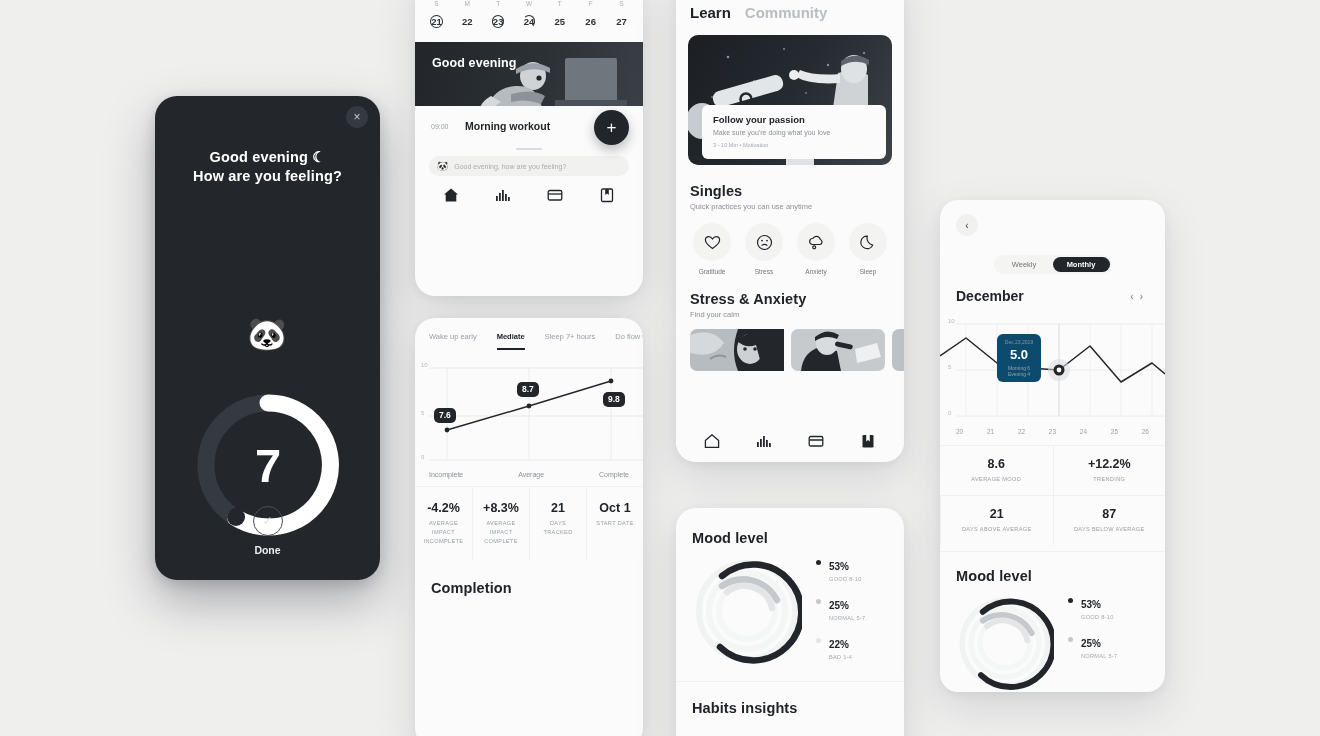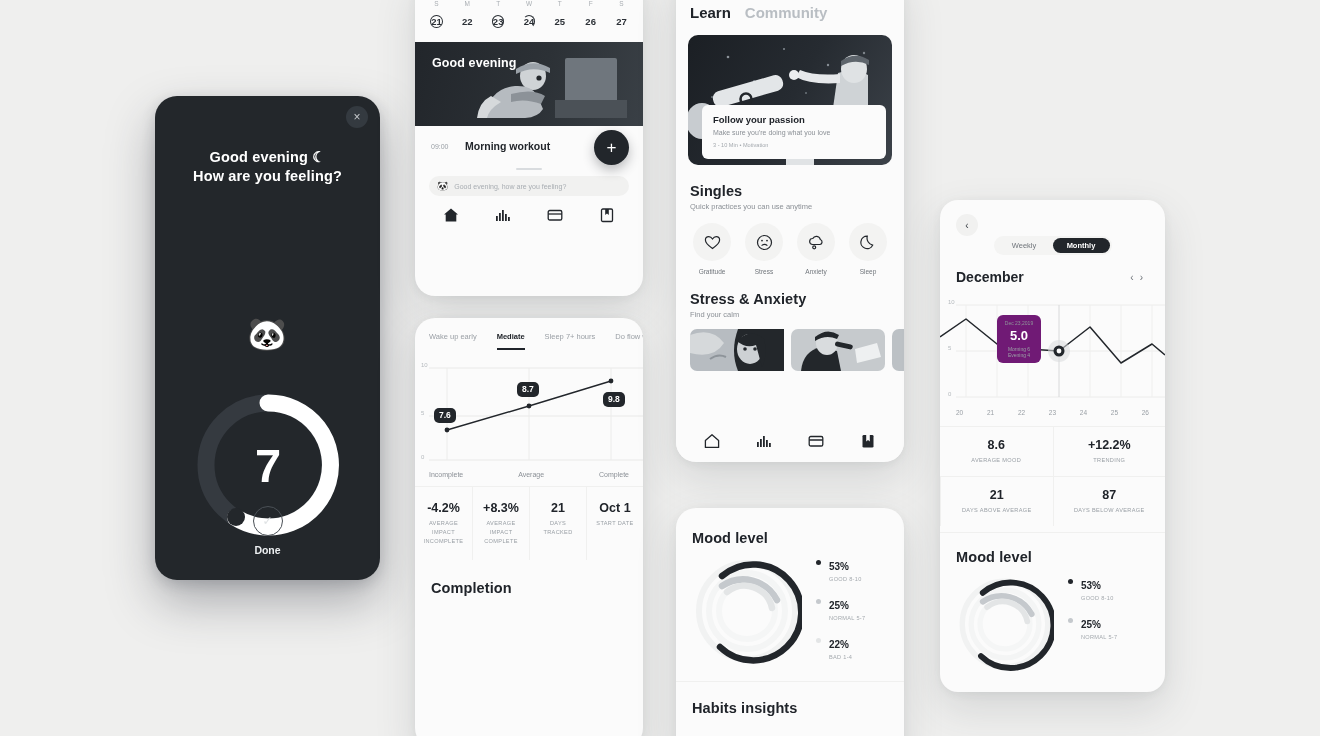--- a/index.html
+++ b/index.html
@@ -64,21 +64,21 @@
   .daystrip { display: flex; padding: 26px 8px 8px; justify-content: space-between; }
   .daycell { width: 27px; text-align: center; }
   .daycell .dow { font-size: 6.5px; color: #a9aeb3; display: block; margin-bottom: 4px; }
   .daycell .dnum {
     font-size: 9.5px; font-weight: bold; color: #2b3036;
     width: 20px; height: 20px; line-height: 20px; margin: 0 auto; border-radius: 50%;
   }
   .daycell.ring .dnum { border: 1px solid #2b3036; }
   .daycell.partial .dnum { border: 1px solid #2b3036; border-left-color: transparent; border-bottom-color: transparent; }
   .hero-dark {
-    position: relative; height: 84px; margin: 2px 0 0;
+    position: relative; height: 64px; margin: 2px 0 0;
     background: linear-gradient(105deg,#22262b 0%,#2c3136 55%,#3a4046 100%);
     overflow: hidden;
   }
   .hero-dark .hero-title {
     position: absolute; left: 17px; top: 14px; color: #fff;
     font-size: 12.5px; font-weight: bold; letter-spacing: .1px;
   }
   .task-row { display: flex; align-items: center; padding: 14px 16px 10px; position: relative; }
   .task-time { font-size: 7px; color: #9aa0a6; width: 34px; }
   .task-name { font-size: 10.5px; font-weight: bold; color: #22262b; }
@@ -161,35 +161,35 @@
   .legend-cap { font-size: 5.6px; color: #a4a9ae; letter-spacing: .3px; margin-top: 2px; }
   .habits-row { border-top: 1px solid #f0f0ef; padding: 18px 16px 0; margin-top: 8px; }
 
   
   #screen-dec { left: 940px; top: 200px; width: 225px; height: 492px; border-radius: 18px; }
   .back-round {
     width: 22px; height: 22px; border-radius: 50%; background: #f1f1f0; color: #3b4046;
     display: flex; align-items: center; justify-content: center; font-size: 10px; margin: 14px 0 0 16px;
   }
   .seg {
-    margin: 0 auto 0; width: 118px; height: 19px; border-radius: 10px; background: #f4f4f3;
+    margin: 19px auto 0; width: 118px; height: 19px; border-radius: 10px; background: #f4f4f3;
     display: flex; padding: 2px;
   }
   .seg div {
     flex: 1; border-radius: 9px; font-size: 7.5px; display: flex; align-items: center; justify-content: center; color: #70757b;
   }
   .seg div.on { background: #22262b; color: #fff; font-weight: bold; }
   .dec-head { display: flex; align-items: center; justify-content: space-between; padding: 14px 16px 0; }
   .dec-title { font-size: 14px; font-weight: bold; color: #20242a; }
   .dec-arrows { font-size: 10px; color: #6e7379; letter-spacing: 6px; }
   .dec-chart { position: relative; height: 112px; margin-top: 8px; }
   .dec-xaxis { display: flex; justify-content: space-between; padding: 4px 16px 0; }
   .dec-xaxis span { font-size: 6.5px; color: #9aa0a6; }
   .tooltip {
-    position: absolute; background: #701a75; color: #fff; border-radius: 6px;
+    position: absolute; background: #0c4a6e; color: #fff; border-radius: 6px;
     padding: 5px 6px; text-align: center; z-index: 5;
   }
   .tooltip .tt-date { font-size: 5px; color: #8f949a; }
   .tooltip .tt-val { font-size: 13px; font-weight: bold; margin: 2px 0 3px; }
   .tooltip .tt-r { font-size: 5px; color: #9aa0a6; }
   .dec-stats { display: grid; grid-template-columns: 1fr 1fr; }
   .dec-stats .statcell { padding: 11px 4px; }
 </style>
 </head>
 <body>

